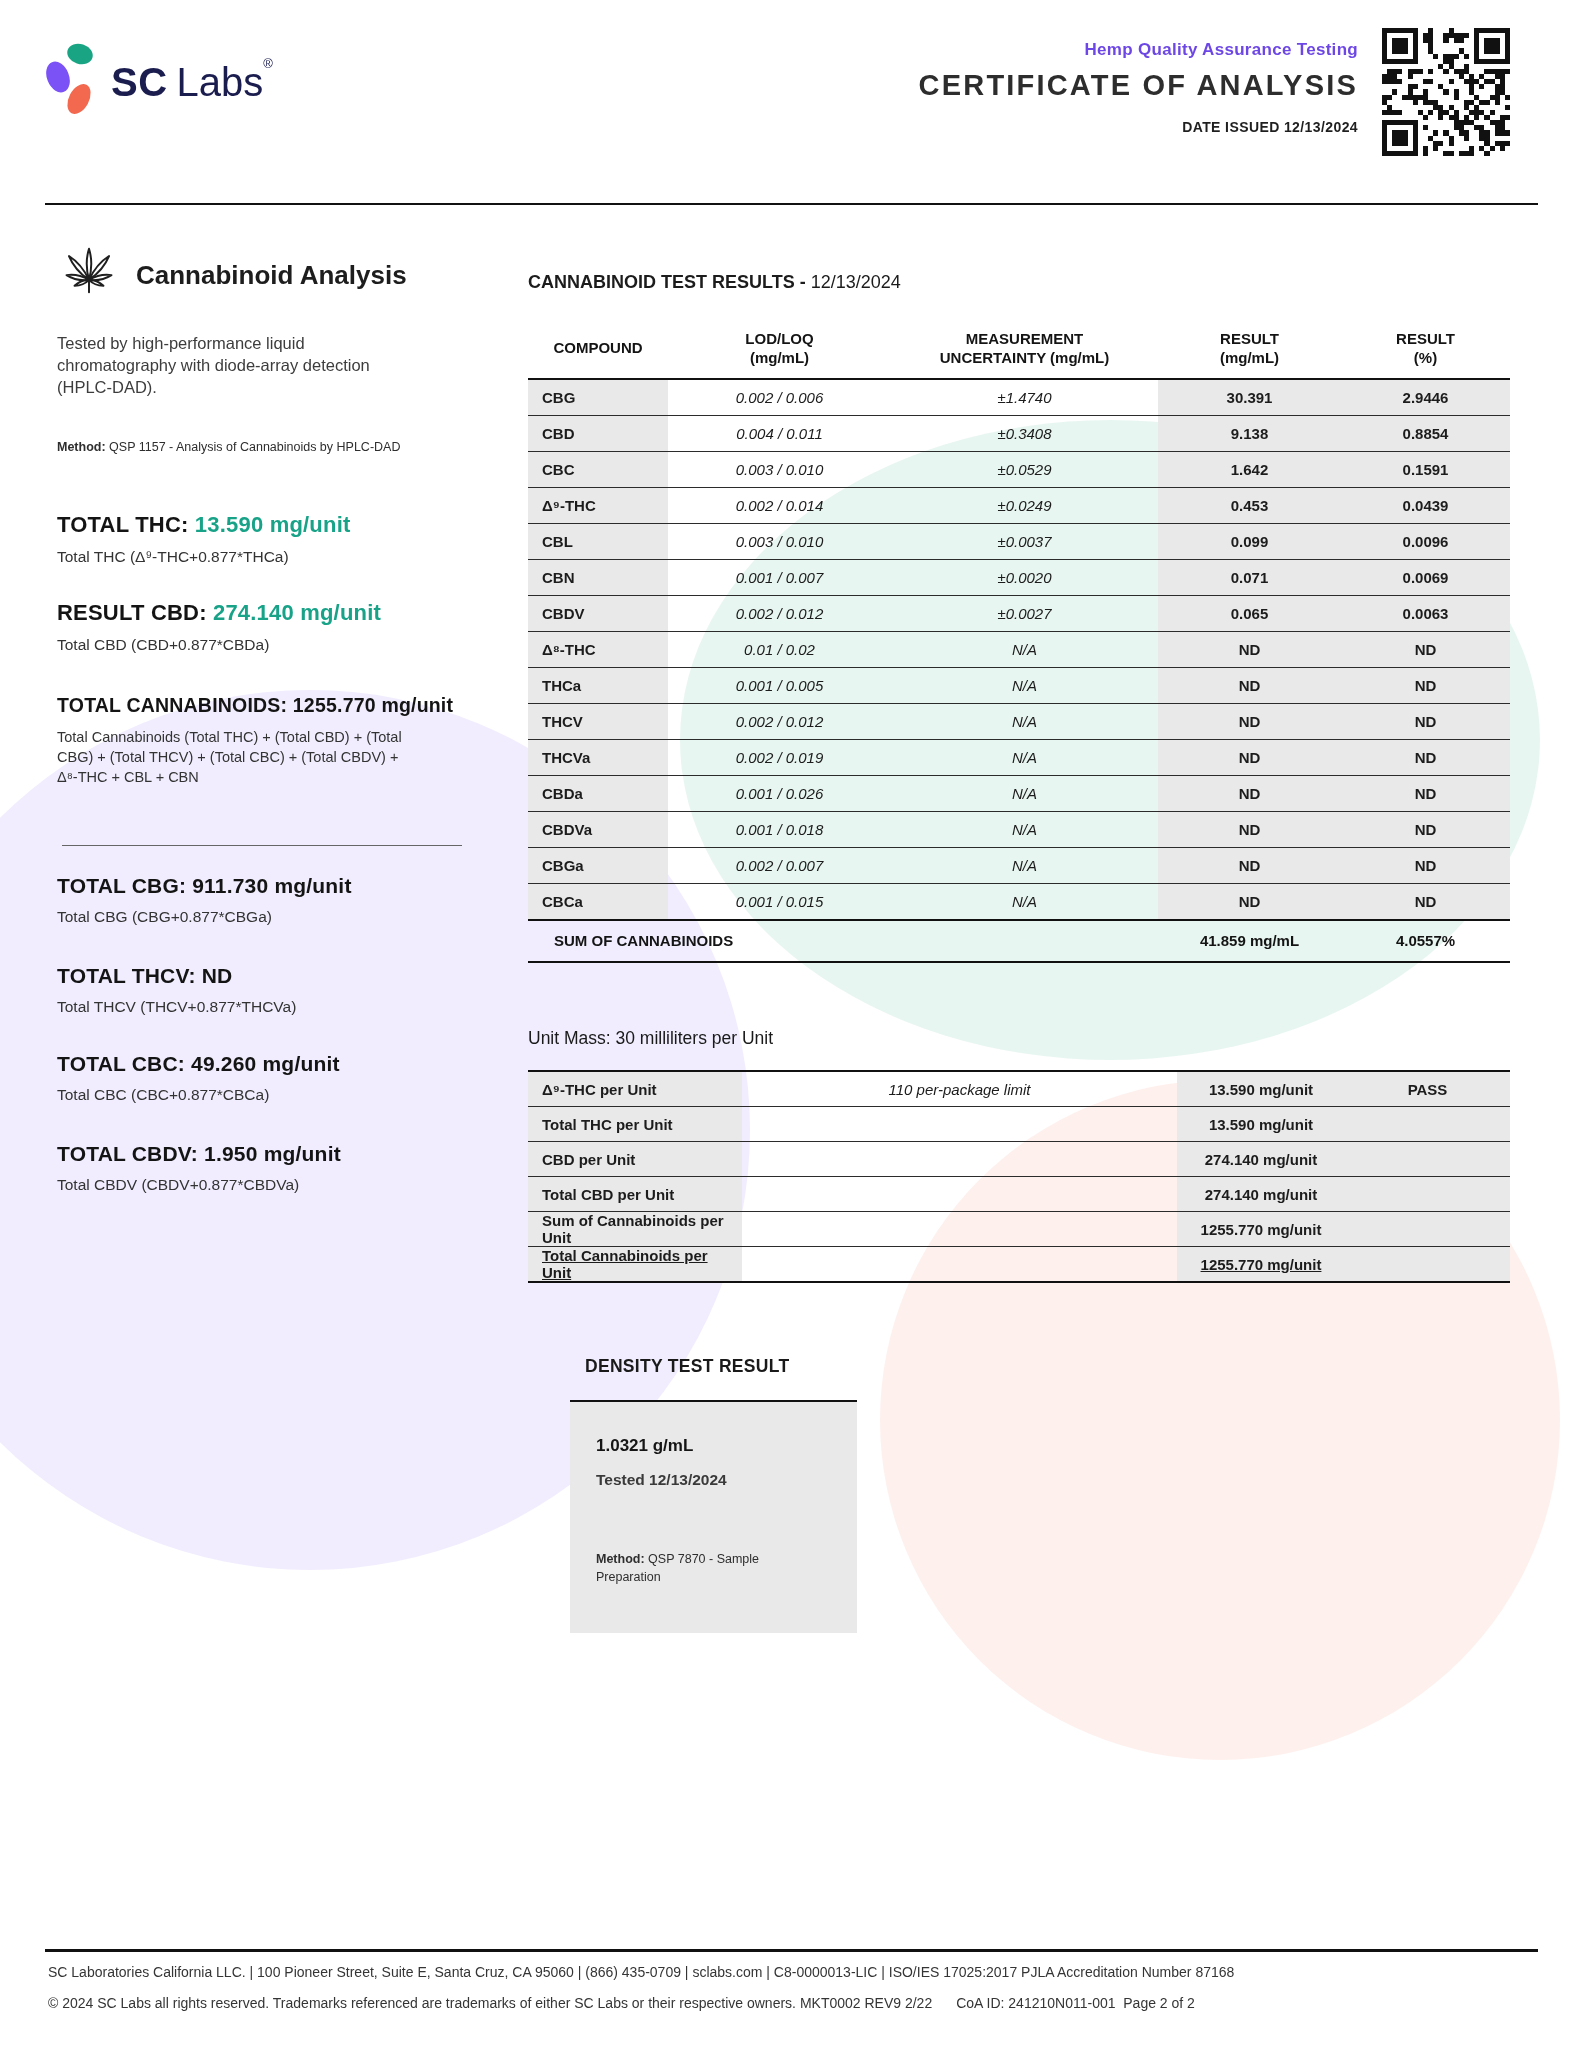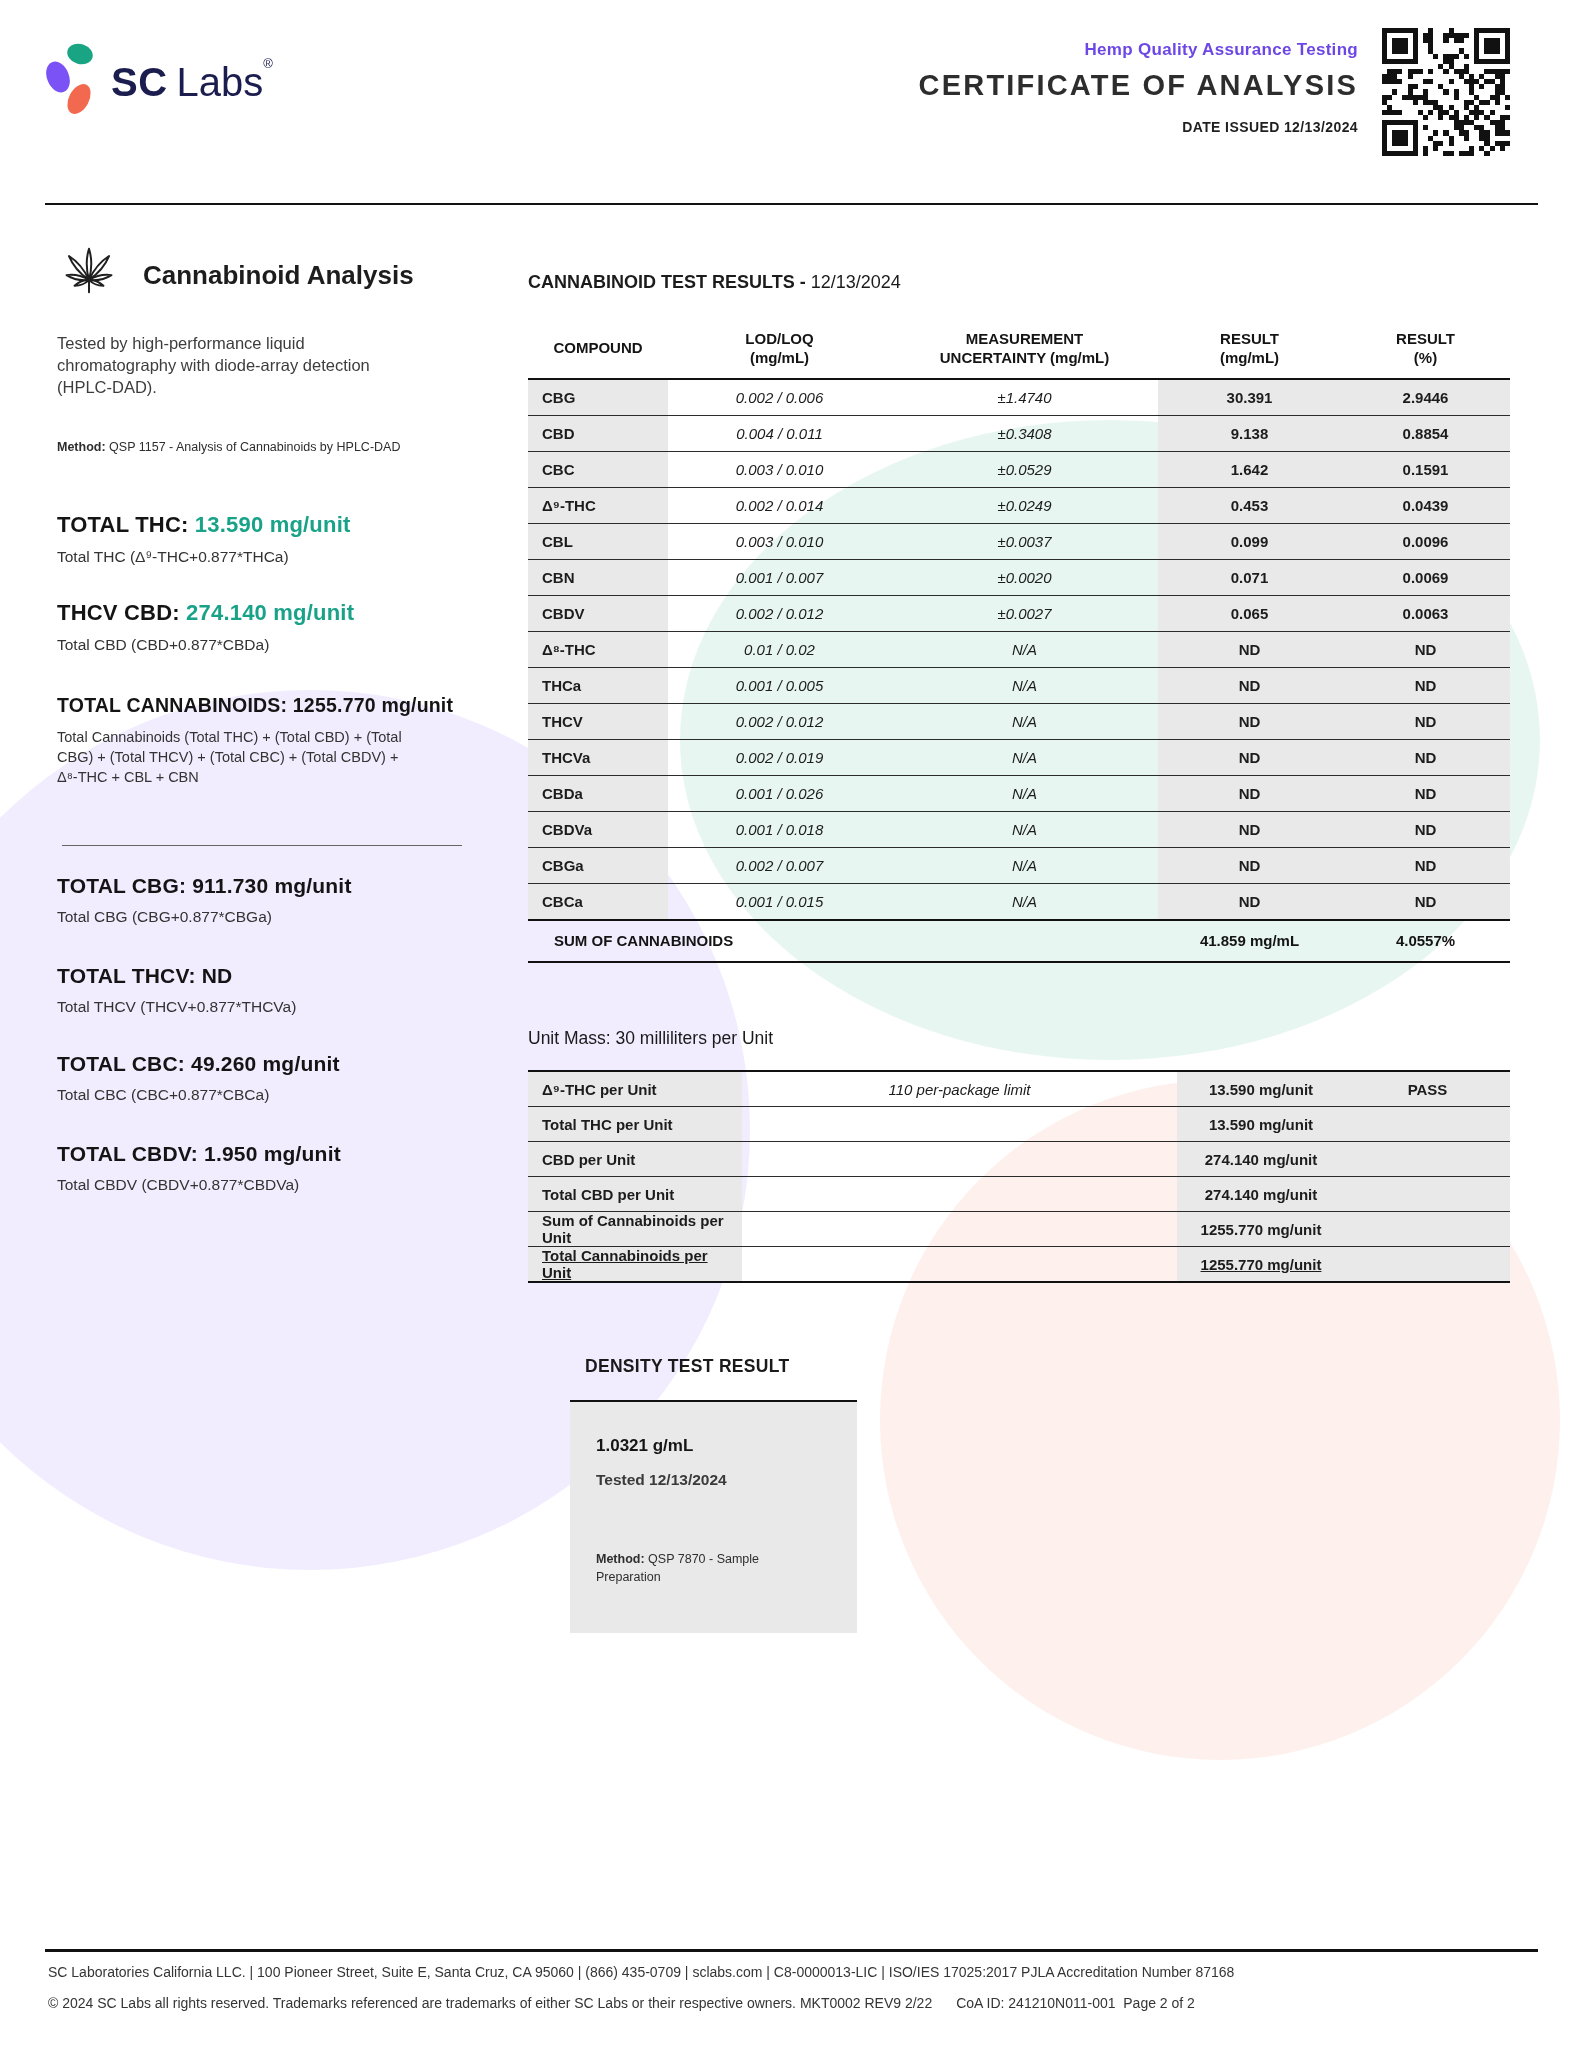--- a/index.html
+++ b/index.html
@@ -26,21 +26,21 @@
   .date-issued{font-size:14px;font-weight:700;color:#1f1f1f;margin-top:17px;letter-spacing:0.4px;}
 
   .qr{position:absolute;left:1382px;top:28px;width:128px;height:128px;z-index:2;}
   .qr svg{width:100%;height:100%;fill:#111;shape-rendering:crispEdges;}
 
   .rule{position:absolute;left:45px;width:1493px;background:#111;z-index:1;}
   .rule-top{top:203px;height:2px;}
   .rule-footer{top:1949px;height:3px;}
 
   
-  .analysis-head{position:absolute;left:57px;top:240px;display:flex;align-items:center;gap:22px;z-index:1;}
+  .analysis-head{position:absolute;left:57px;top:240px;display:flex;align-items:center;gap:15px;z-index:1;}
   .leaf svg{width:64px;height:70px;display:block;}
   .analysis-head h2{font-size:26px;font-weight:700;margin:0;color:#1d1d1d;}
 
   .desc{position:absolute;left:57px;top:333px;width:352px;font-size:16.5px;line-height:1.33;color:#3d3d3d;margin:0;z-index:1;}
   .method{position:absolute;left:57px;top:440px;width:380px;font-size:12.5px;color:#2e2e2e;margin:0;z-index:1;}
 
   .total{position:absolute;left:57px;z-index:1;width:400px;}
   .total h3{margin:0;font-size:22px;font-weight:700;color:#141414;letter-spacing:0.2px;}
   .total .formula{margin:10px 0 0;font-size:15.5px;color:#333;}
   .accent{color:#18a287;}
@@ -340,21 +340,21 @@
   <p class="desc">Tested by high-performance liquid chromatography with diode-array detection (HPLC-DAD).</p>
 
   <p class="method"><b>Method:</b> <span>QSP 1157 - Analysis of Cannabinoids by HPLC-DAD</span></p>
 
   <div class="total g-thc">
     <h3><span class="tl">TOTAL THC:</span> <span class="tv accent">13.590 mg/unit</span></h3>
     <p class="formula">Total THC (Δ⁹-THC+0.877*THCa)</p>
   </div>
 
   <div class="total g-cbd">
-    <h3><span class="tl">THCV CBD:</span> <span class="tv accent">274.140 mg/unit</span></h3>
+    <h3><span class="tl">RESULT CBD:</span> <span class="tv accent">274.140 mg/unit</span></h3>
     <p class="formula">Total CBD (CBD+0.877*CBDa)</p>
   </div>
 
   <div class="total g-cann">
     <h3>TOTAL CANNABINOIDS: 1255.770 mg/unit</h3>
     <p class="formula">Total Cannabinoids (Total THC) + (Total CBD) + (Total CBG) + (Total THCV) + (Total CBC) + (Total CBDV) + Δ⁸-THC + CBL + CBN</p>
   </div>
 
   <div class="left-divider"></div>
 

